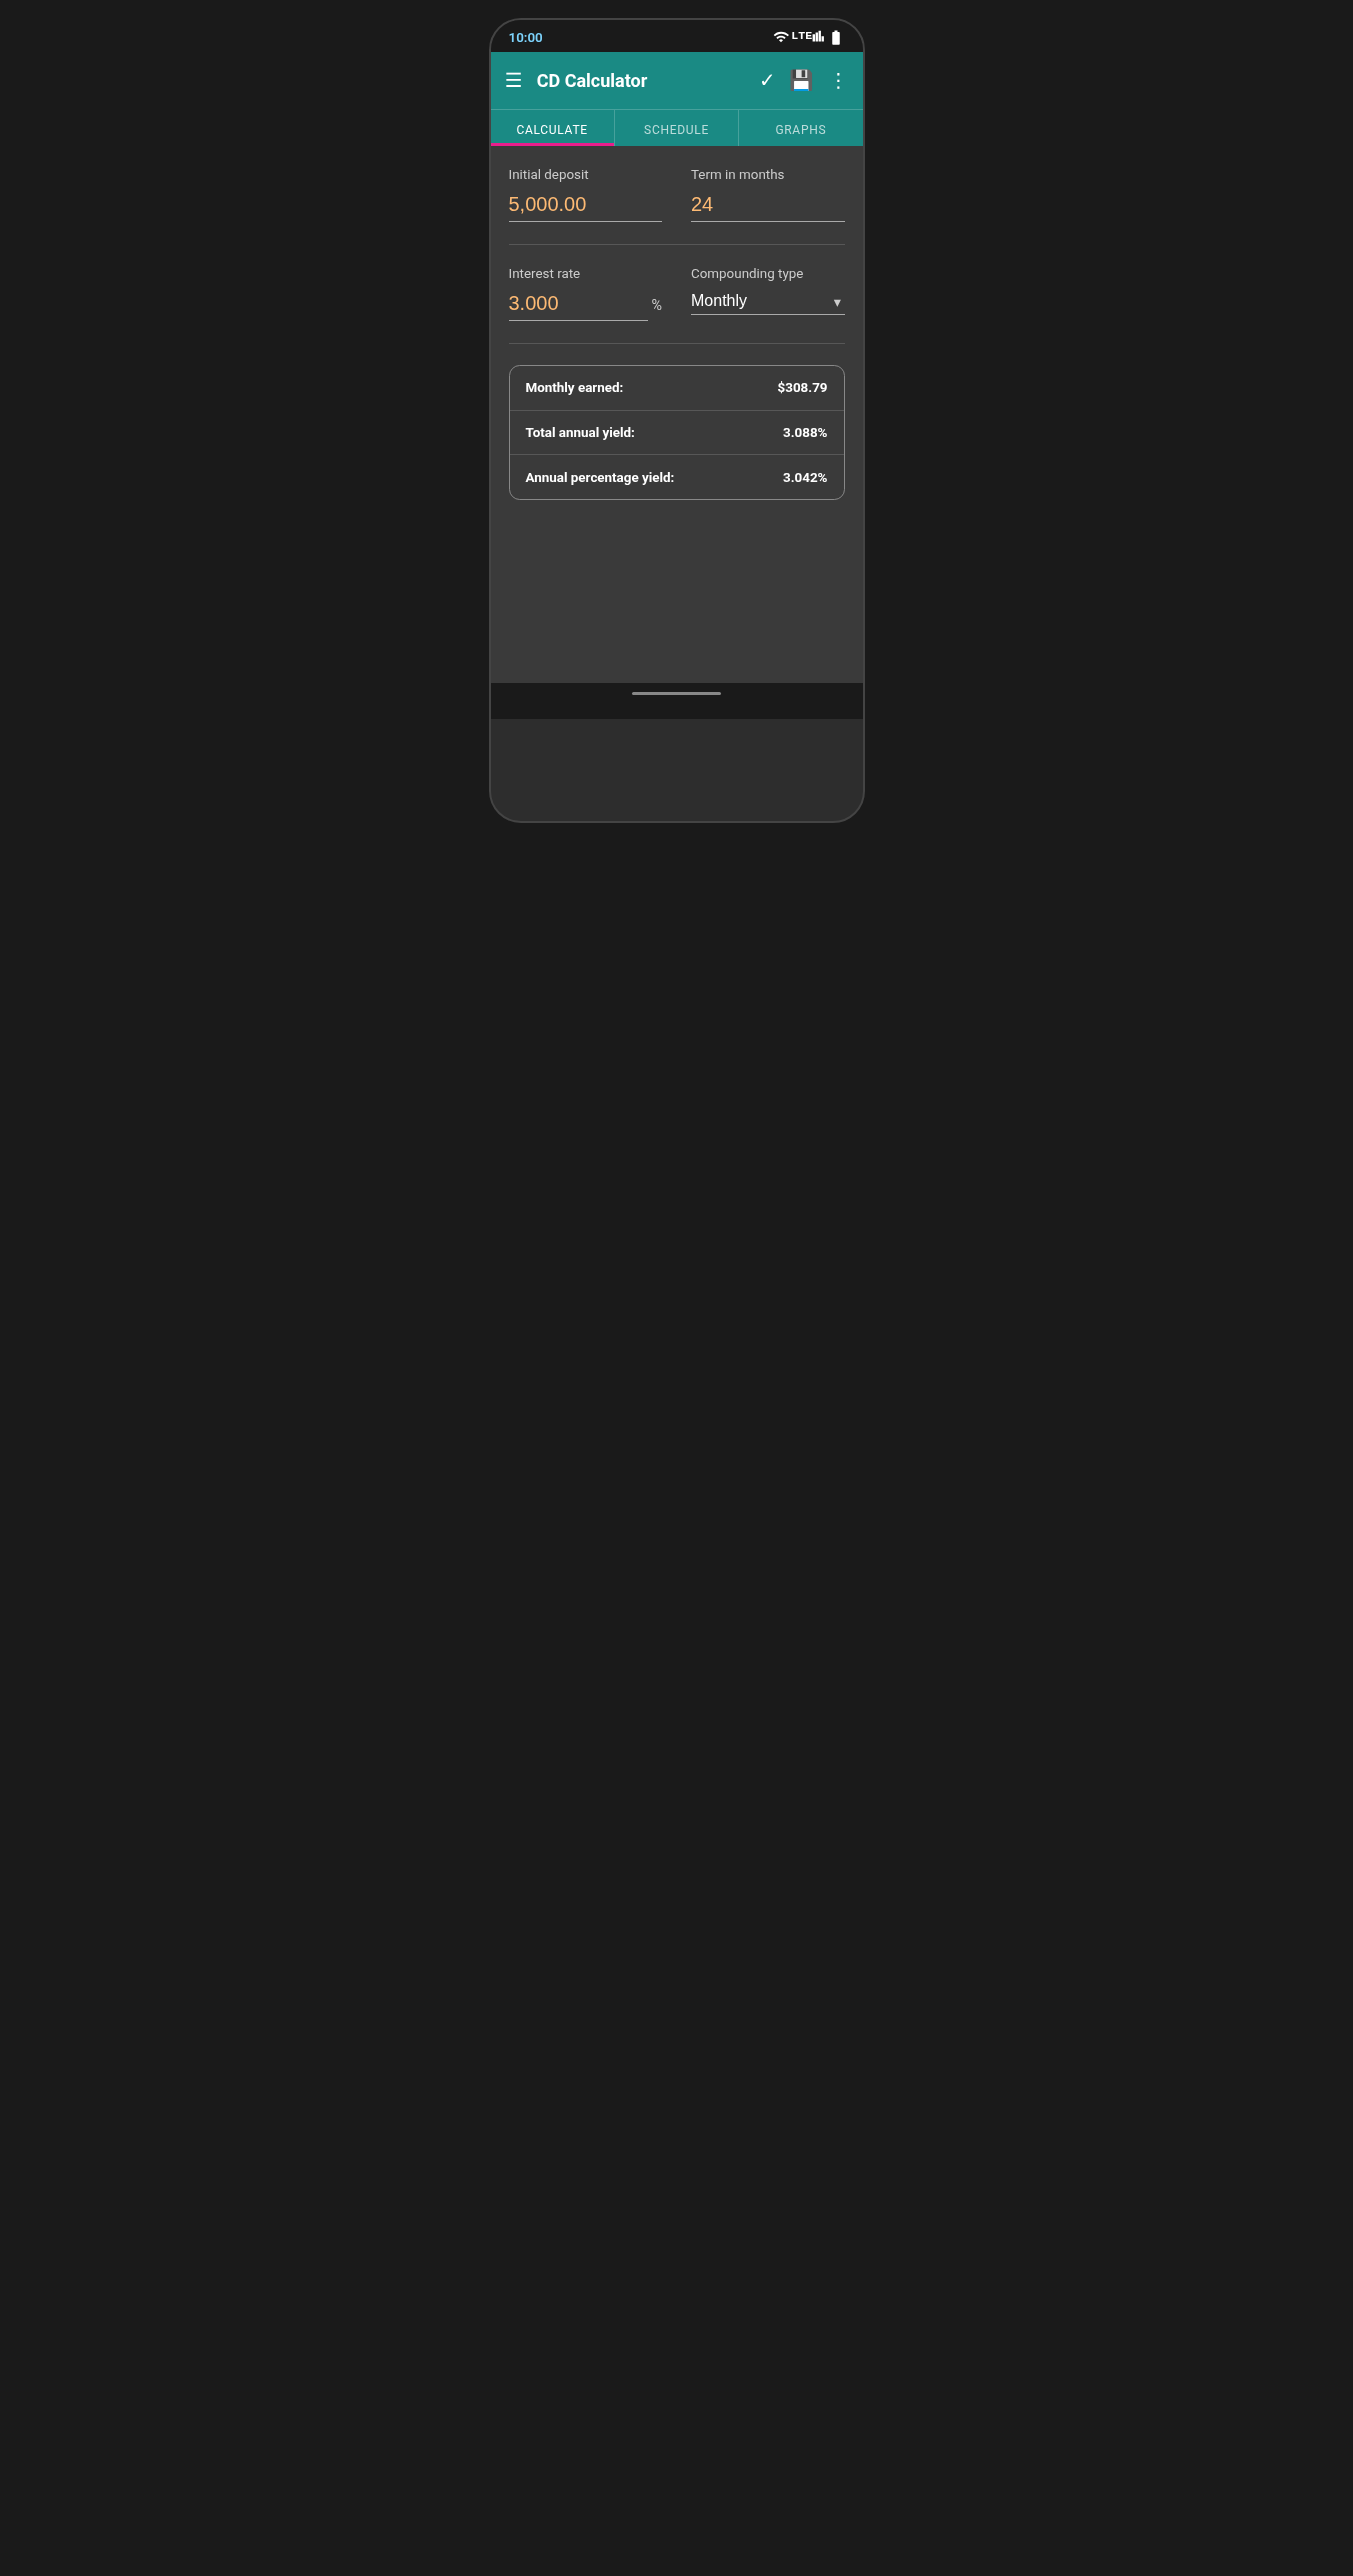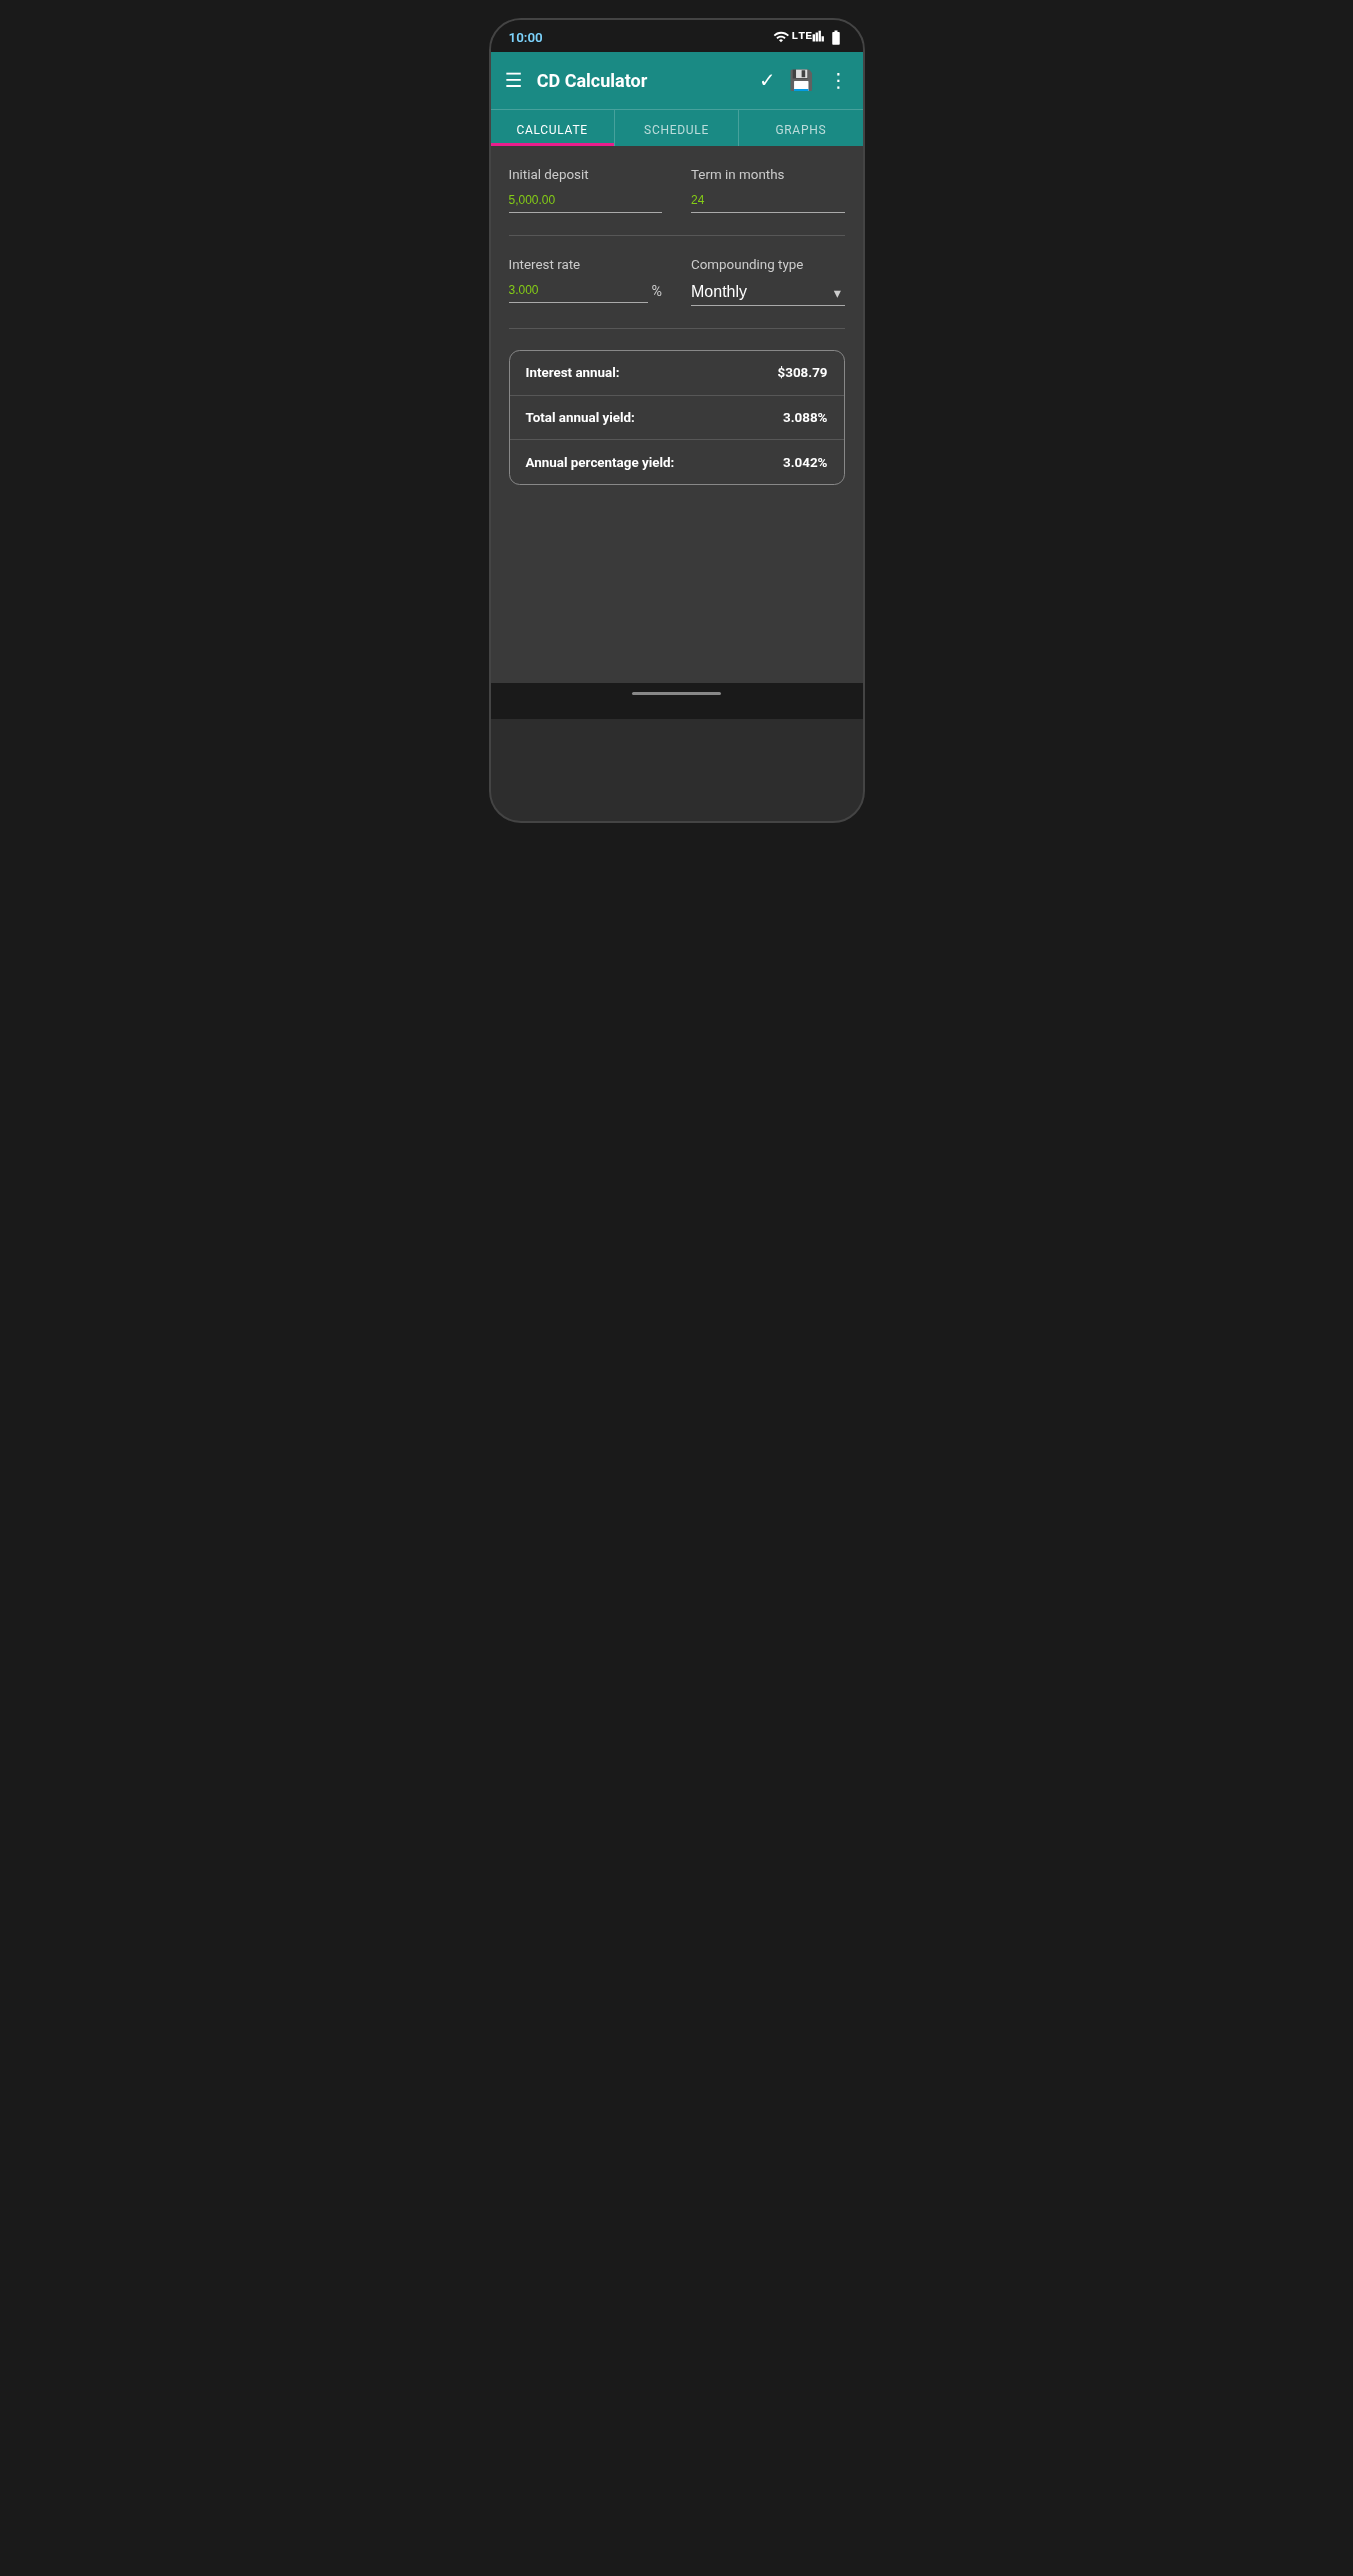--- a/index.html
+++ b/index.html
@@ -110,22 +110,22 @@
     .field-label {
       color: #ccc;
       font-size: 13.4px;
       margin-bottom: 7.2px;
     }
     .field-input {
       width: 100%;
       background: transparent;
       border: none;
       border-bottom: 1.8px solid #aaa;
-      color: #84cc16;
-      font-size: 12px;
+      color: #fdba74;
+      font-size: 20px;
       padding: 3.6px 0 5.4px;
       outline: none;
     }
     .field-input-wrapper {
       display: flex;
       align-items: center;
       gap: 3.6px;
     }
     .field-suffix {
       color: #ccc;
@@ -289,21 +289,21 @@
           </select>
           <span class="select-arrow">▾</span>
         </div>
       </div>
     </div>
 
     <div class="divider"></div>
 
     <div class="results-box">
       <div class="result-row">
-        <span class="result-label">Interest annual:</span>
+        <span class="result-label">Monthly earned:</span>
         <span class="result-value">$308.79</span>
       </div>
       <div class="result-row">
         <span class="result-label">Total annual yield:</span>
         <span class="result-value">3.088%</span>
       </div>
       <div class="result-row">
         <span class="result-label">Annual percentage yield:</span>
         <span class="result-value">3.042%</span>
       </div>

